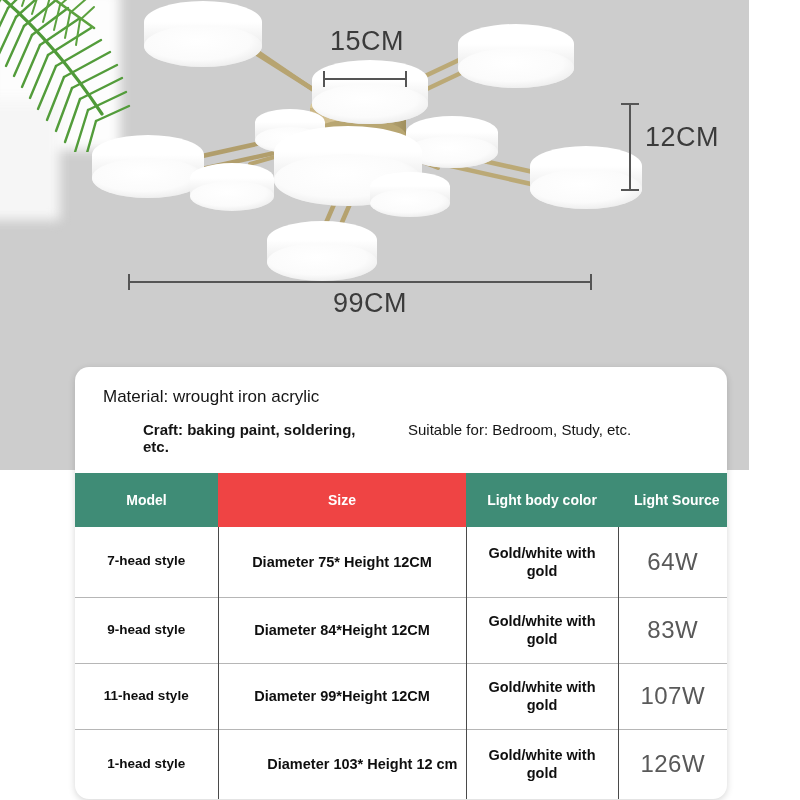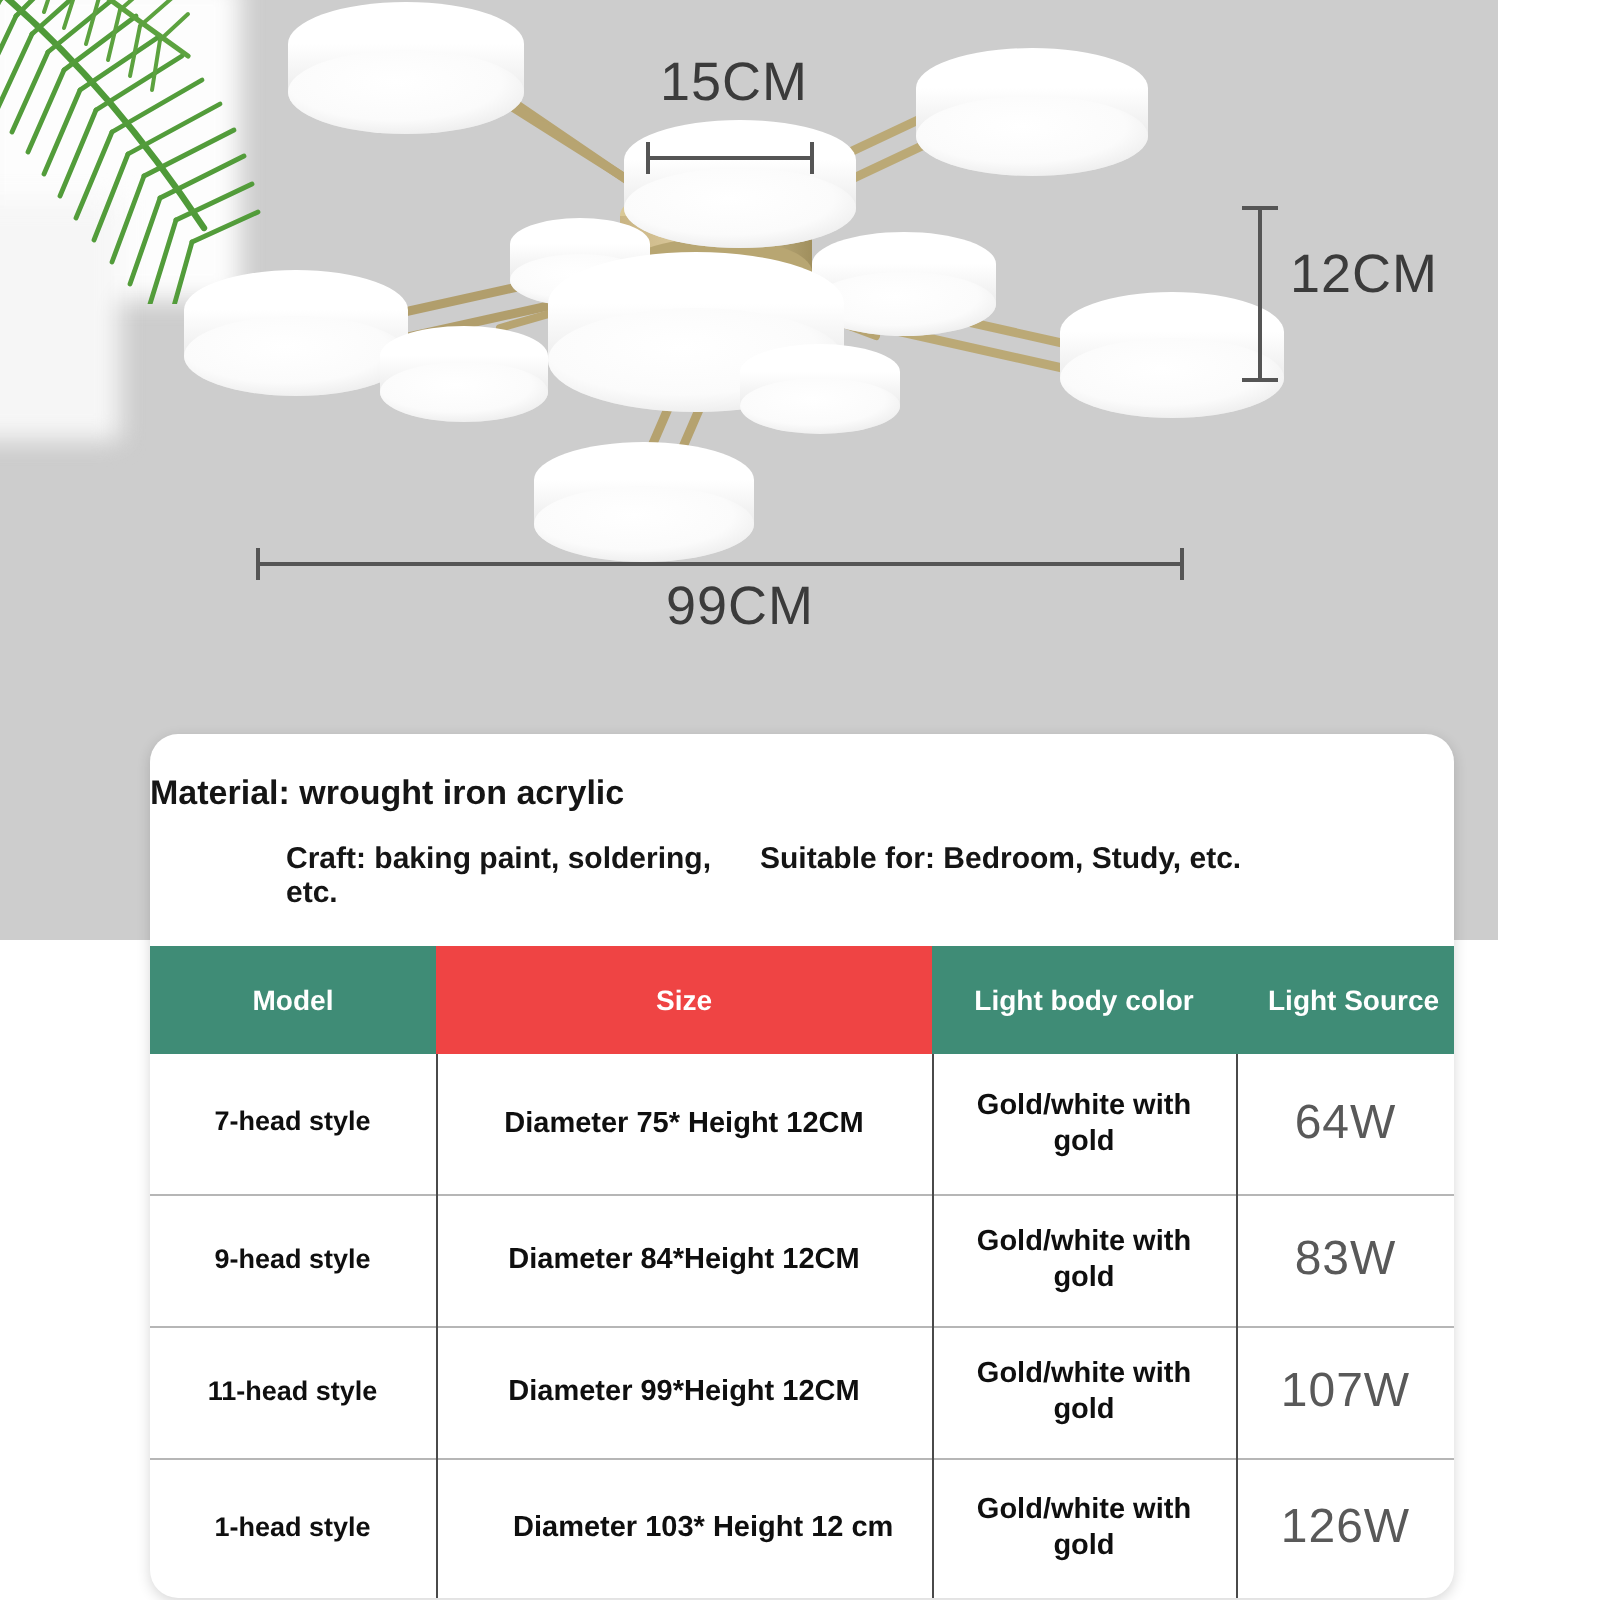--- a/index.html
+++ b/index.html
@@ -121,23 +121,24 @@
   .intro-left{
     width:305px;
     padding-left:68px;
     box-sizing:border-box;
     font-weight:bold;
     color:#151515;
     font-size:13.5px;
   }
   .intro-right{
     flex:1;
-    font-weight:bold;
+    font-weight:normal;
     color:#151515;
     font-size:15.5px;
+    margin-left:28px;
   }
   .intro-row.r1 .intro-right{ font-size:17px; }
   .intro-row.r2 .intro-left{ font-size:15px; }
   .intro-row.r2 .intro-right{ font-size:15px; }
 
   
   table#spec-table{
     width:100%;
     border-collapse:collapse;
     table-layout:fixed;
@@ -166,21 +167,21 @@
     padding:4px 8px;
     box-sizing:border-box;
     color:#0f0f0f;
     font-weight:bold;
     font-size:14px;
     line-height:1.25;
   }
   #spec-table tbody tr:first-child td{ border-top:none; }
   #spec-table tbody td.c-model{ border-left:none; font-size:13.5px; }
   #spec-table tbody td.c-size{ font-size:14.5px; }
-  #spec-table tbody td.c-size.two-line{ text-align:left; padding-left:38px; }
+  #spec-table tbody td.c-size.two-line{ text-align:right; padding-left:38px; }
   #spec-table tbody td.c-color{ font-size:14.5px; }
   #spec-table tbody td.c-src{
     font-weight:400;
     font-size:24px;
     color:#595959;
     letter-spacing:.5px;
   }
   
   #spec-table tbody tr.r1 td{ height:70px; }
   #spec-table tbody tr.r2 td{ height:66px; }

